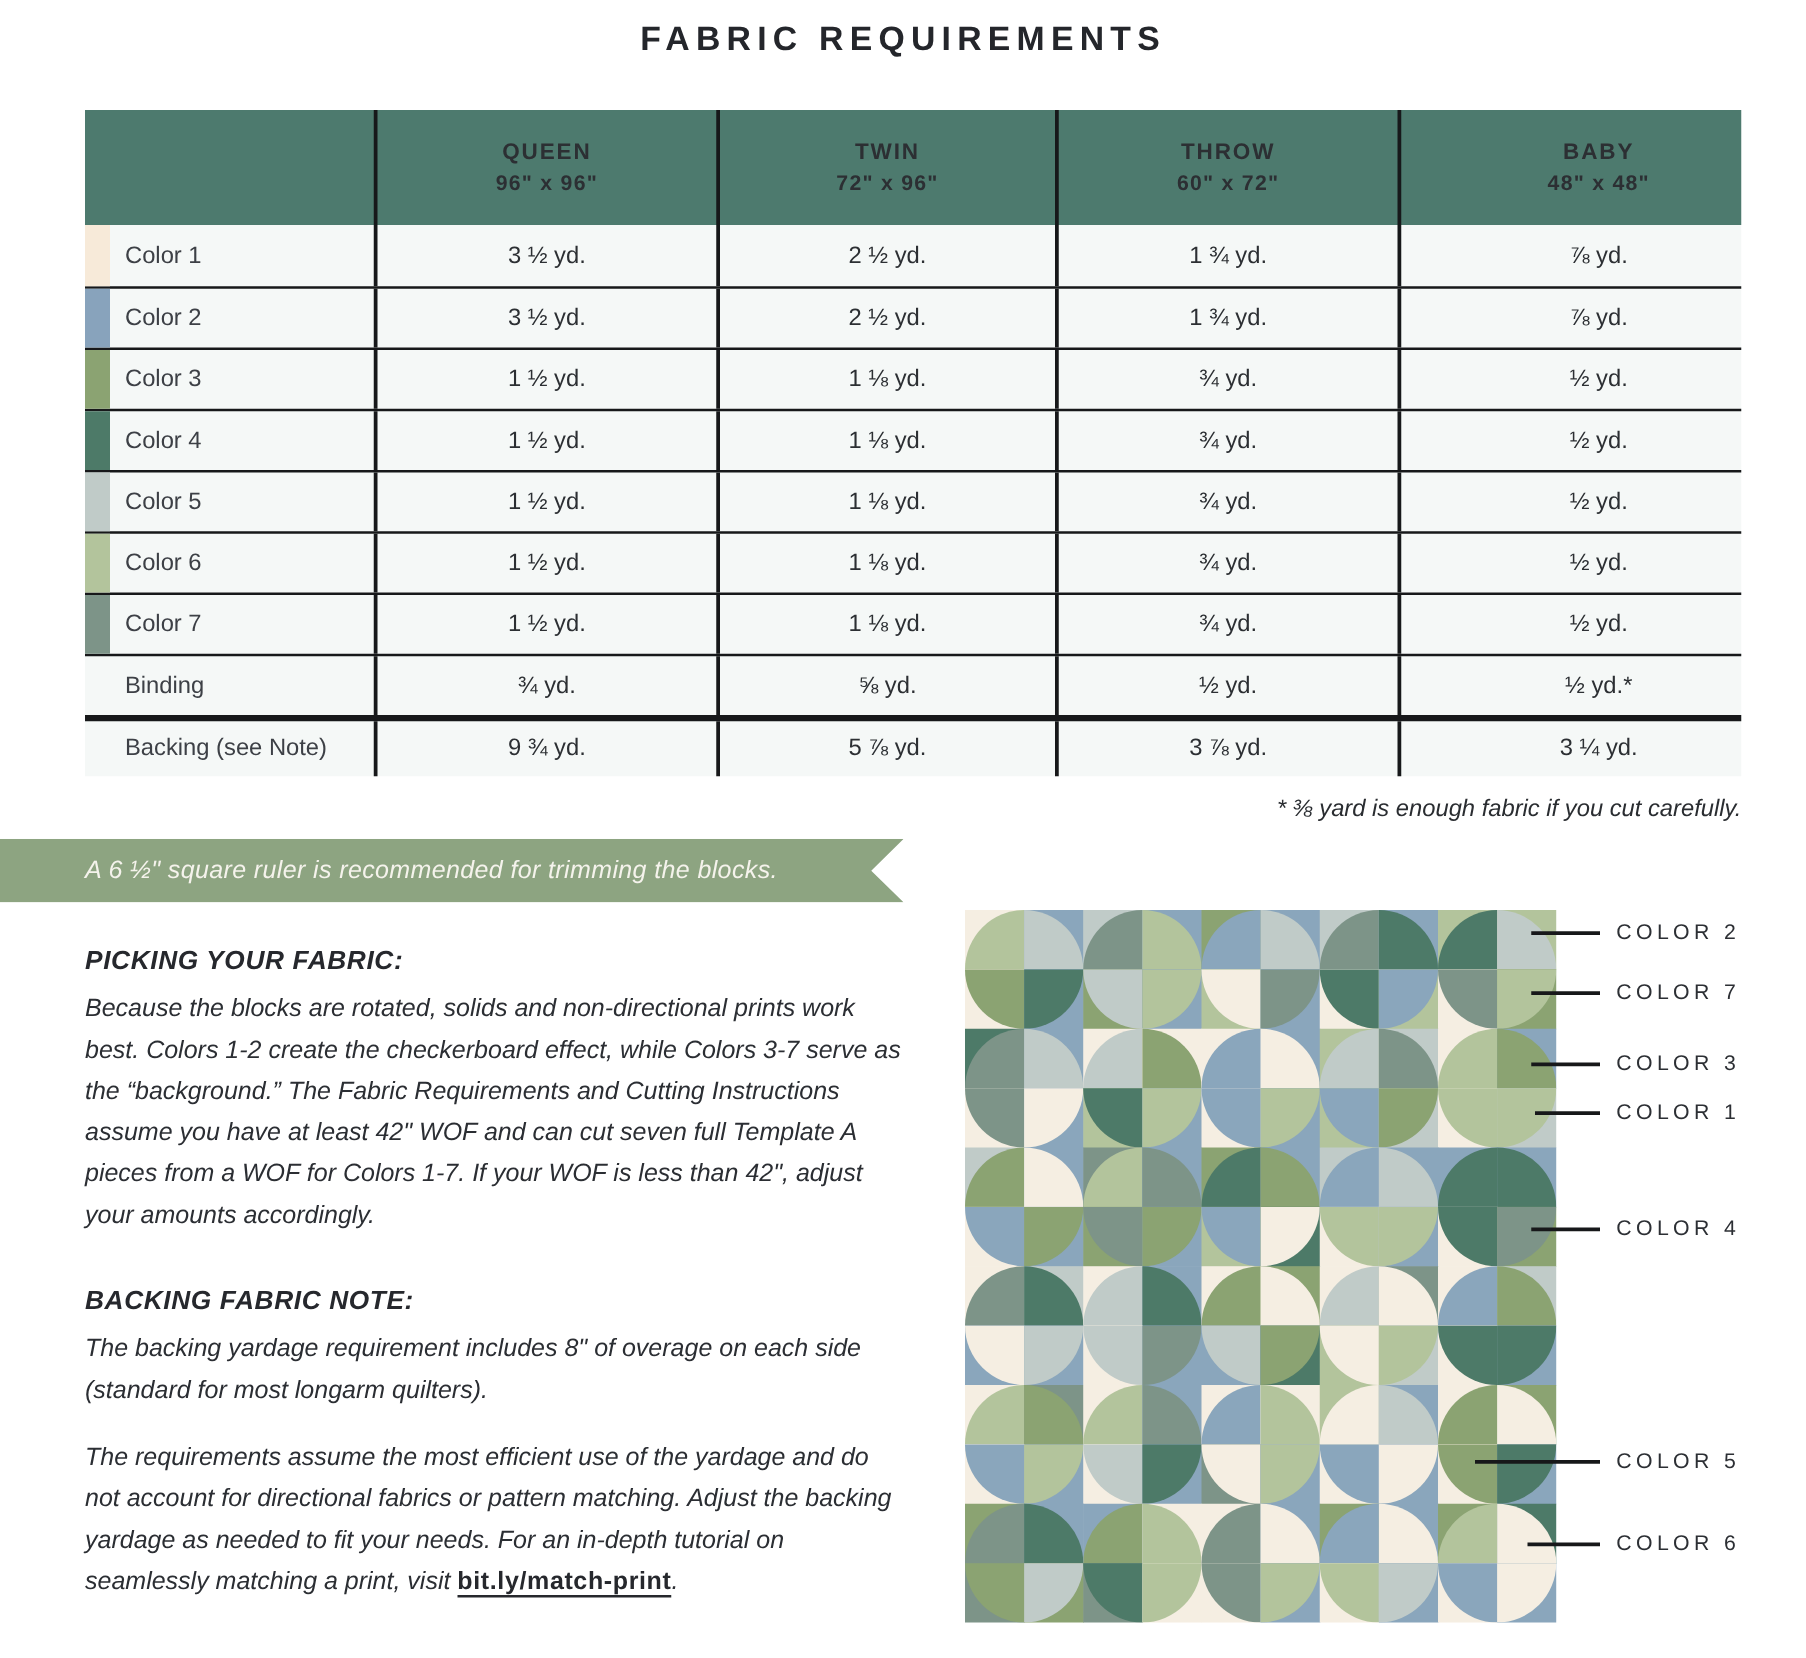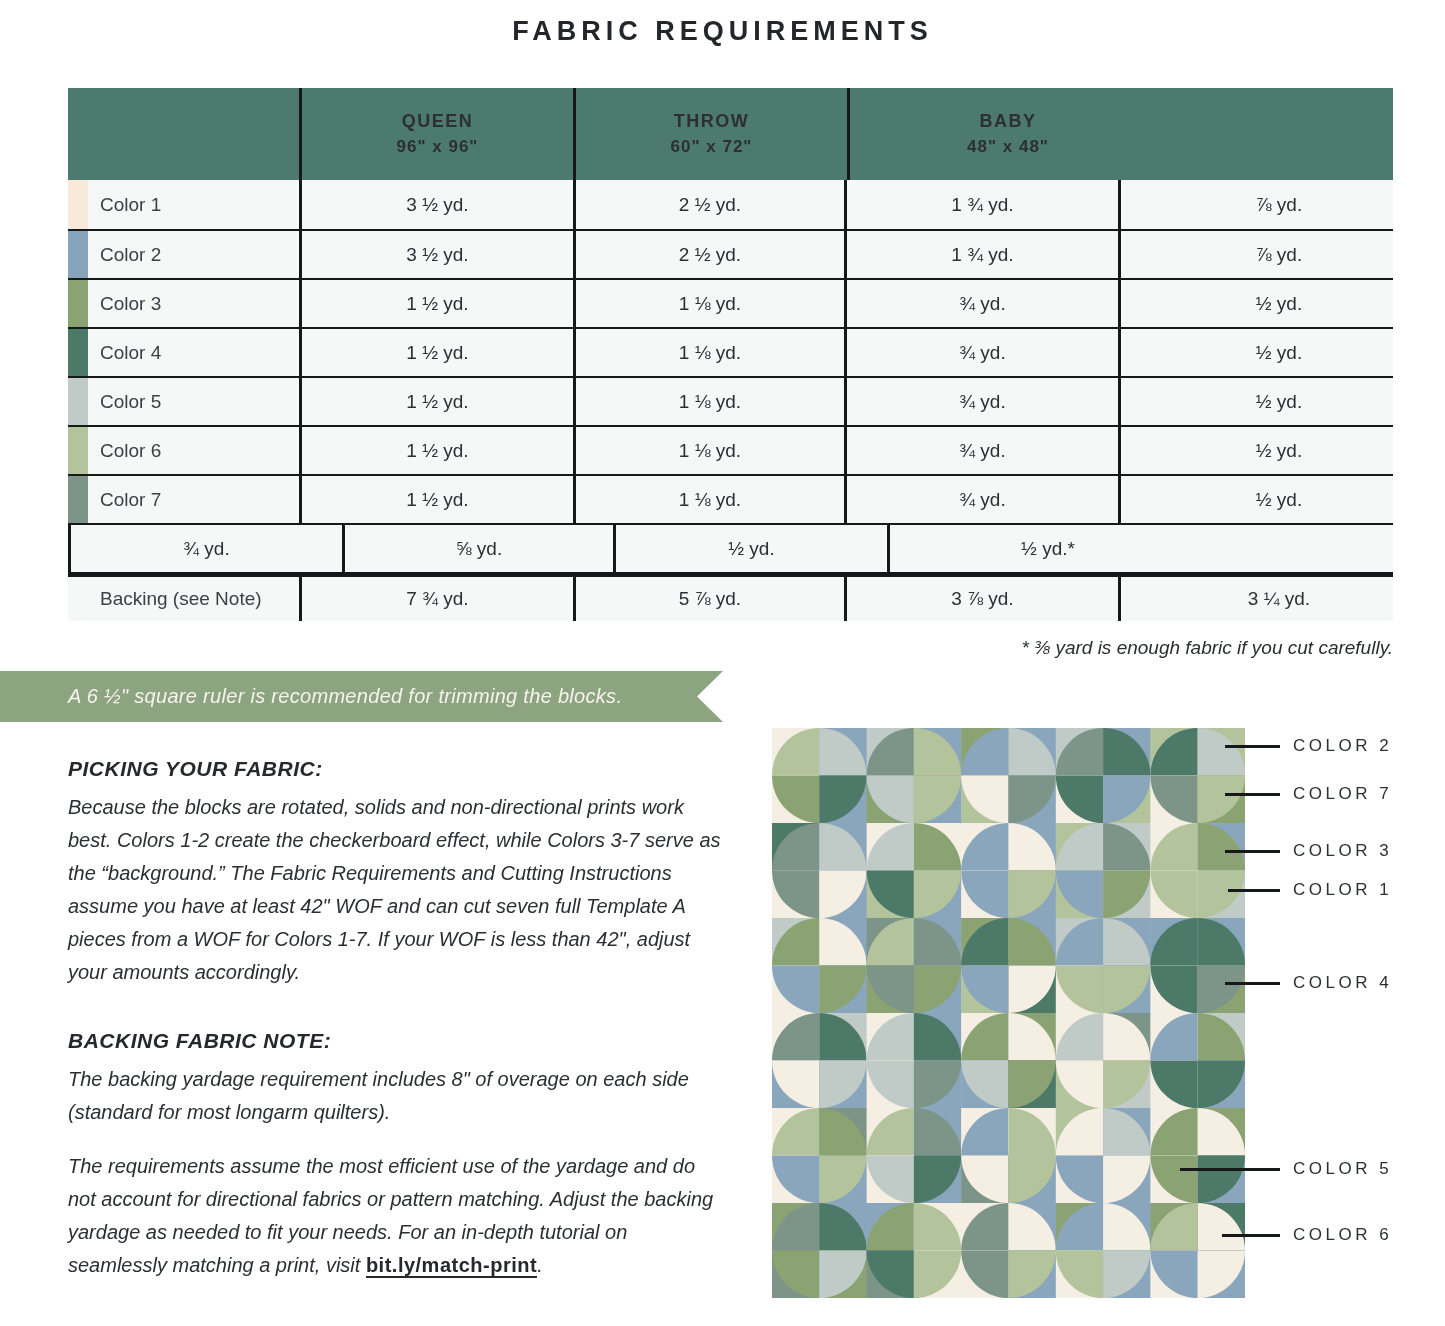--- a/index.html
+++ b/index.html
@@ -60,20 +60,24 @@
 
   <div class="title">FABRIC REQUIREMENTS</div>
 
   <div class="ftable" id="ftable">
       <div class="trow thead">
         <div class="tcell c1"></div>
         <div class="tcell cv w2">
           <div class="cname">QUEEN</div>
           <div class="csize">96" x 96"</div>
         </div>
+        <div class="tcell cv w3">
+          <div class="cname">TWIN</div>
+          <div class="csize">72" x 96"</div>
+        </div>
         <div class="tcell cv w4">
           <div class="cname">THROW</div>
           <div class="csize">60" x 72"</div>
         </div>
         <div class="tcell cv w5">
           <div class="cname">BABY</div>
           <div class="csize">48" x 48"</div>
         </div>
       </div>
       <div class="trow tbody-row">
@@ -140,30 +144,33 @@
         <div class="tcell c1">
           <span class="swatch" style="background: rgb(125, 148, 136);"></span>
           <span>Color 7</span>
         </div>
         <div class="tcell cv w2">1 ½ yd.</div>
         <div class="tcell cv w3">1 ⅛ yd.</div>
         <div class="tcell cv w4">¾ yd.</div>
         <div class="tcell cv w5">½ yd.</div>
       </div>
       <div class="trow tbody-row sep">
+        <div class="tcell c1">
+          <span>Binding</span>
+        </div>
         <div class="tcell cv w2">¾ yd.</div>
         <div class="tcell cv w3">⅝ yd.</div>
         <div class="tcell cv w4">½ yd.</div>
         <div class="tcell cv w5">½ yd.*</div>
       </div>
       <div class="trow tbody-row thick-sep">
         <div class="tcell c1">
           <span>Backing (see Note)</span>
         </div>
-        <div class="tcell cv w2">7 ¾ yd.</div>
+        <div class="tcell cv w2">9 ¾ yd.</div>
         <div class="tcell cv w3">5 ⅞ yd.</div>
         <div class="tcell cv w4">3 ⅞ yd.</div>
         <div class="tcell cv w5">3 ¼ yd.</div>
       </div>
     </div>
 
   <div class="footnote">* ⅜ yard is enough fabric if you cut carefully.</div>
 
   <div class="ribbon">
     <span class="rtext">A 6 ½" square ruler is recommended for trimming the blocks.</span>

